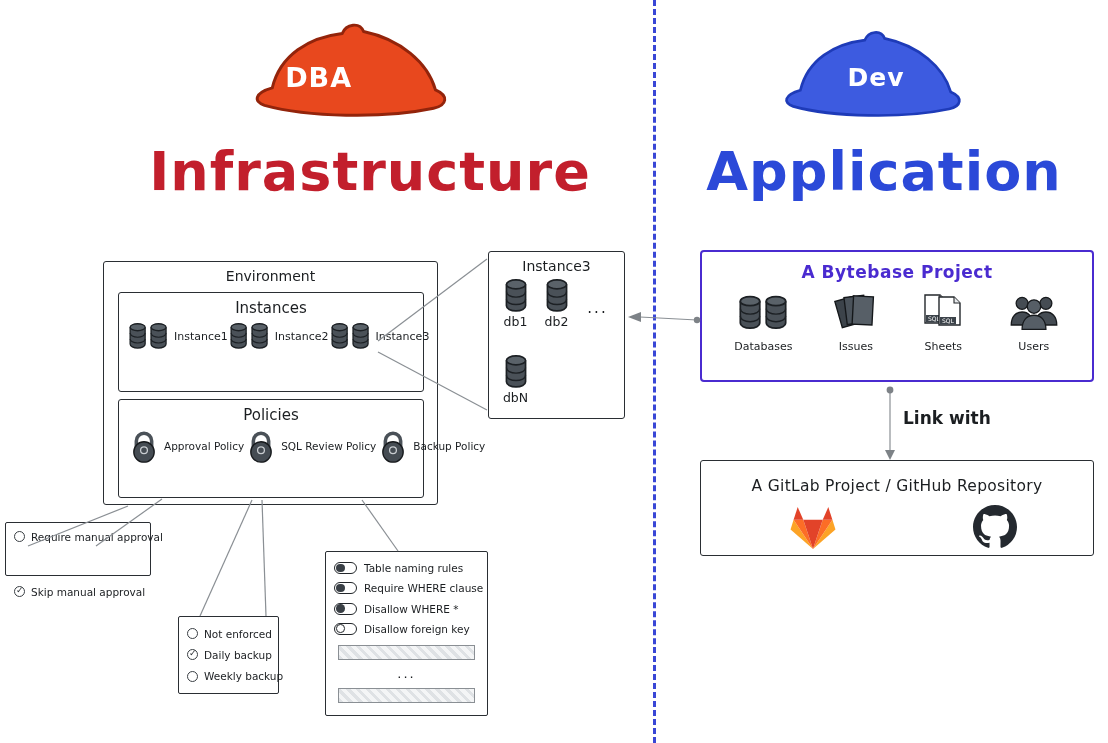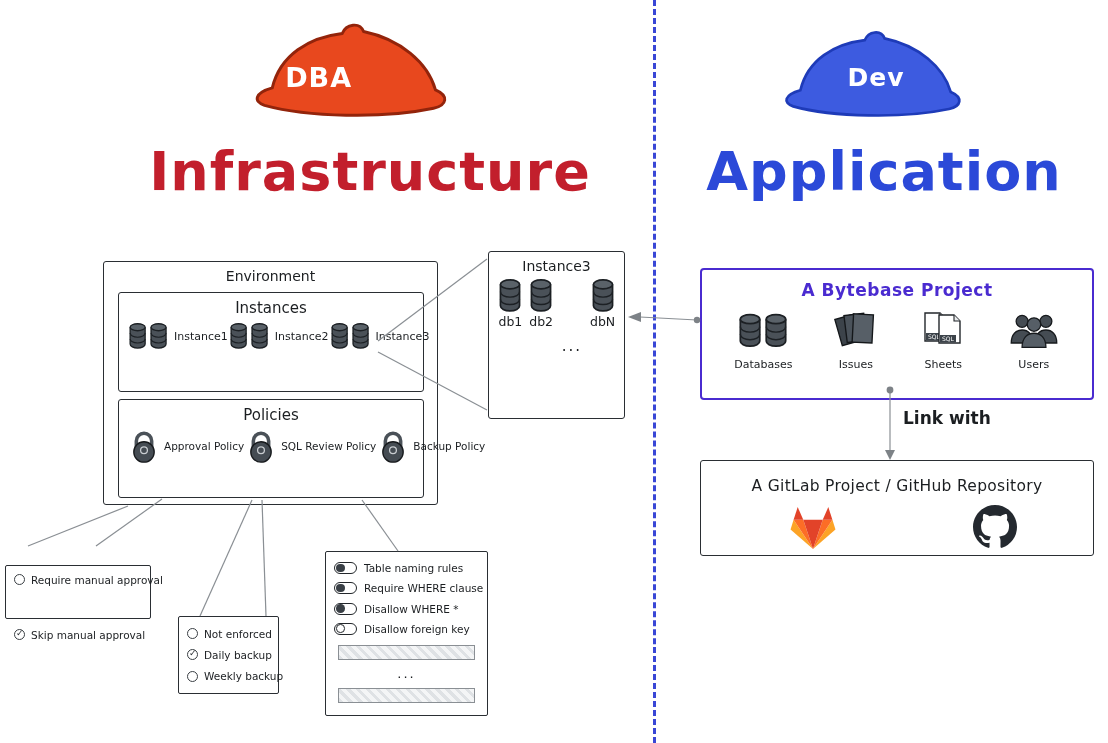--- a/index.html
+++ b/index.html
@@ -30,43 +30,43 @@
   .inner-title{font-size:15px;}
 
   .icon-row{position:absolute;left:0;right:0;top:28px;bottom:4px;display:flex;justify-content:space-around;align-items:flex-start;padding:0 8px;}
   .icon-item{display:flex;flex-direction:row;align-items:center;gap:3px;}
   .db2-ic{width:44px;height:30px;}
   .ilabel{font-size:11px;white-space:nowrap;}
   .lock-ic{width:34px;height:36px;}
   .plabel-sm{font-size:10.5px;white-space:nowrap;}
 
   .detail-box{left:488px;top:251px;width:137px;height:168px;}
-  .detail-grid{position:absolute;top:26px;left:6px;right:6px;bottom:4px;display:grid;grid-template-columns:1fr 1fr 1fr 1fr;row-gap:16px;}
+  .detail-grid{position:absolute;top:26px;left:6px;right:6px;bottom:4px;display:grid;grid-template-columns:1fr 1fr 1fr;row-gap:16px;}
   .dcell{display:flex;flex-direction:column;align-items:center;justify-content:flex-start;gap:2px;font-size:12.5px;}
   .cyl1-ic{width:26px;height:34px;}
   .dots-cell{justify-content:center;font-size:15px;letter-spacing:2px;}
 
   
   .callout{position:absolute;background:#fff;border:1.4px solid #2a2e33;border-radius:2px;padding:6px 8px;
            display:flex;flex-direction:column;justify-content:space-around;box-sizing:border-box;z-index:2;}
-  .callout-approval{left:5px;top:565px;width:146px;height:54px;gap:40px;}
+  .callout-approval{left:5px;top:522px;width:146px;height:54px;gap:40px;}
   .callout-backup{left:178px;top:616px;width:101px;height:78px;}
   .callout-sql{left:325px;top:551px;width:163px;height:165px;}
   .crow{display:flex;align-items:center;min-height:15px;}
   .clabel{font-size:10.5px;white-space:nowrap;}
   .chk{width:11px;height:11px;border:1.3px solid #3a3f44;border-radius:50%;margin-right:6px;position:relative;flex:none;box-sizing:border-box;}
   .chk.checked::after{content:"✓";position:absolute;left:1px;top:-2.5px;font-size:9px;color:#2a2e33;}
   .toggle{display:inline-block;width:23px;height:12px;border:1.4px solid #23272b;border-radius:7px;position:relative;margin-right:7px;flex:none;box-sizing:border-box;}
   .toggle::after{content:"";position:absolute;left:1px;top:0.5px;width:8.5px;height:8.5px;border-radius:50%;background:#3a4046;}
   .toggle.off::after{background:#fff;border:1.3px solid #23272b;box-sizing:border-box;}
   .hatch{height:13px;border:1.1px solid #8a8f94;background:repeating-linear-gradient(45deg,#dfe2e5 0 3px,#f4f5f6 3px 7px);margin:3px 4px;}
   .sql-dots{text-align:center;font-size:13px;letter-spacing:2px;line-height:12px;}
 
   
-  .proj-box{left:700px;top:268px;width:394px;height:132px;border:2px solid #4a2bd0;border-radius:4px;padding-left:9px;}
+  .proj-box{left:700px;top:250px;width:394px;height:132px;border:2px solid #4a2bd0;border-radius:4px;padding-left:9px;}
   .proj-title{position:absolute;top:10px;left:0;right:0;text-align:center;color:#4a2bd0;font-size:17px;font-weight:600;letter-spacing:.5px;}
   .proj-row{position:absolute;top:38px;left:0;right:0;bottom:8px;display:flex;justify-content:space-around;padding:0 12px;}
   .proj-item{display:flex;flex-direction:column;align-items:center;gap:6px;}
   .pic{height:44px;display:block;}
   .pic-db{width:54px;}
   .pic-papers{width:46px;}
   .pic-sheets{width:48px;}
   .pic-users{width:52px;}
   .plabel{font-size:11px;}
 

